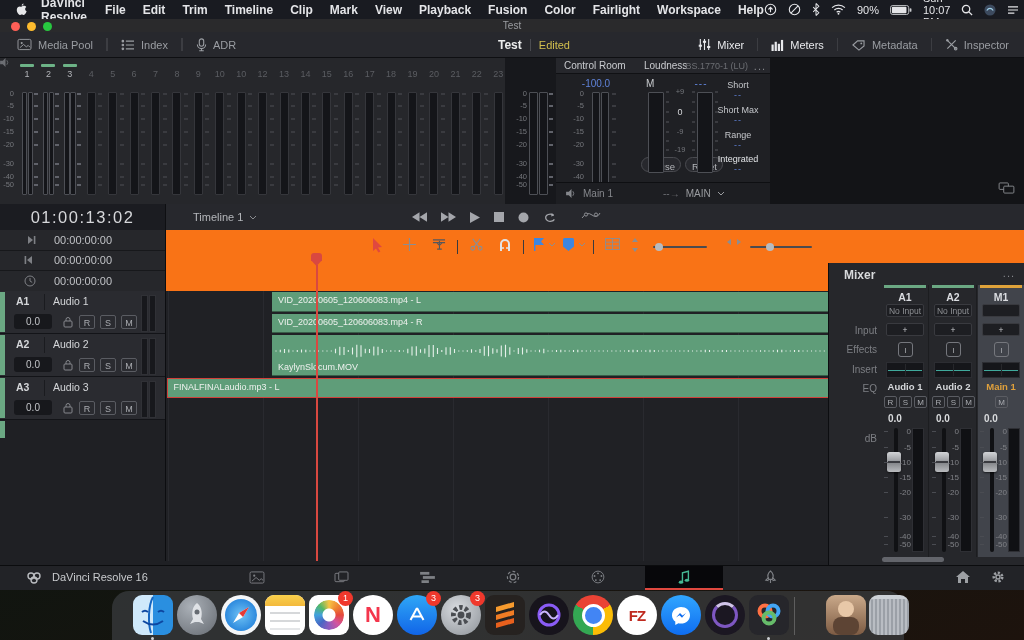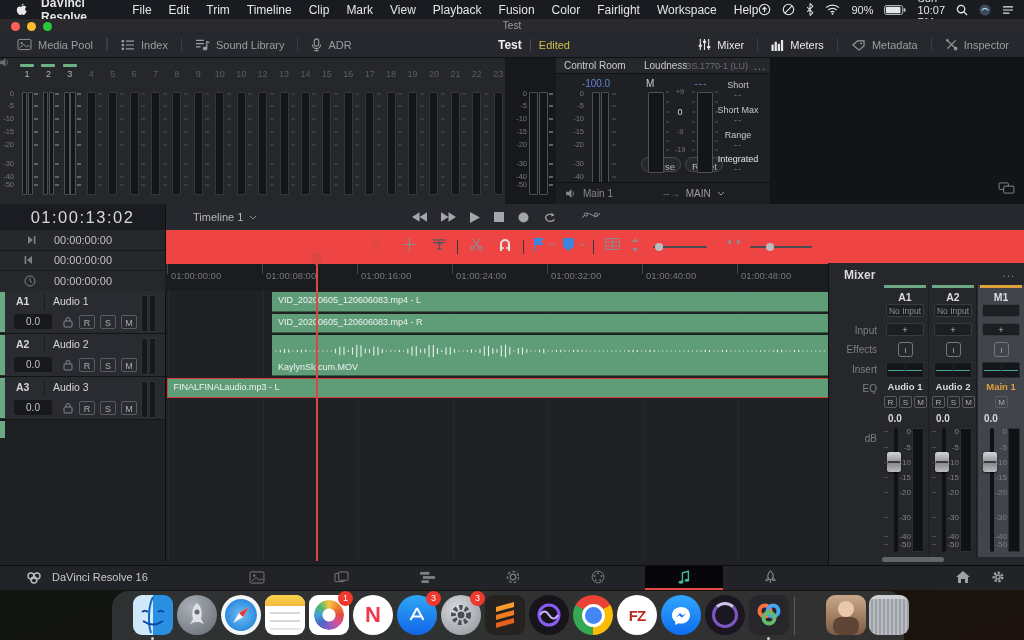--- a/index.html
+++ b/index.html
@@ -8,21 +8,21 @@
     background:linear-gradient(160deg,#18231b 0%,#101510 55%,#1d130d 100%);
     -webkit-font-smoothing:antialiased;color:#c7c9cd;}
   .abs{position:absolute;}
   svg{display:block;}
 
   
   #menu-bar{position:absolute;left:0;top:0;width:1024px;height:19px;background:#191b21;
     display:flex;align-items:center;font-size:12px;color:#e4e5e8;}
   #apple-logo{margin:0 14px 0 16px;}
   #menu-app-name{font-weight:bold;margin-right:18px;}
-  #menu-items{display:flex;gap:17px;}
+  #menu-items{display:flex;gap:17px;font-weight:bold;}
   .menu-item{cursor:default;}
   #menu-status{margin-left:auto;display:flex;align-items:center;gap:11px;padding-right:10px;font-size:11px;}
 
   
   #app-window{position:absolute;left:0;top:19px;width:1024px;height:570px;background:#1f2024;}
   #title-bar{position:absolute;left:0;top:0;width:1024px;height:13px;background:#2a2a2c;}
   .tl{position:absolute;top:2.5px;width:9px;height:9px;border-radius:50%;}
   #window-title{position:absolute;left:0;right:0;top:1px;text-align:center;font-size:10px;color:#9b9da1;}
 
   
@@ -73,21 +73,21 @@
   #transport-controls{position:absolute;left:412px;top:0;height:26px;display:flex;align-items:center;gap:14px;color:#a4a6ab;}
   #automation-btn{position:absolute;left:580px;top:5px;color:#8e9095;}
   #monitor-volume{position:absolute;right:8px;top:0;height:26px;display:flex;align-items:center;gap:8px;}
   #vol-track{position:relative;width:62px;height:3px;background:#4a4b50;border-radius:2px;}
   #vol-fill{position:absolute;left:0;top:0;height:3px;background:#45a345;border-radius:2px;}
   #vol-knob{position:absolute;top:-3px;width:9px;height:9px;border-radius:50%;background:#c4c6c9;}
   #dim-btn{width:24px;height:13px;border:1px solid #55575c;border-radius:2px;font-size:8px;color:#a6a8ad;
     text-align:center;line-height:13px;}
 
   
-  #edit-header{position:absolute;left:0;top:211px;width:1024px;height:61px;background:#ef4444;}
+  #edit-header{position:absolute;left:0;top:211px;width:1024px;height:61px;background:#f97316;}
   #counters{position:absolute;left:0;top:0;width:165px;height:61px;background:#26272b;border-right:1px solid #0c0d10;}
   .counter-row{position:absolute;left:0;width:165px;height:20px;border-bottom:1px solid #17181b;
     display:flex;align-items:center;color:#c0c2c6;font-size:11px;}
   .counter-row .cicon{width:14px;margin-left:24px;margin-right:16px;color:#7e8085;}
   #tools-row{position:absolute;left:165px;top:0;width:859px;height:34px;}
   .tool{position:absolute;top:8px;color:#8b8d92;}
   .tool.dim{color:#55575c;}
   .tool.bright{color:#e2e3e6;}
   .tool-div{position:absolute;top:10px;width:1px;height:14px;background:#393a3f;}
   .mini-slider{position:absolute;top:16px;height:2px;background:#4a4b50;border-radius:1px;}
@@ -277,30 +277,20 @@
               <svg viewBox="0 0 16 14" width="14" height="12" fill="none" stroke="currentColor" stroke-width="1.3">
                 <circle cx="2" cy="2.5" r="0.9" fill="currentColor"></circle>
                 <circle cx="2" cy="7" r="0.9" fill="currentColor"></circle>
                 <circle cx="2" cy="11.5" r="0.9" fill="currentColor"></circle>
                 <path d="M5.5 2.5H15 M5.5 7H15 M5.5 11.5H15"></path>
               </svg>
             </span>
             <span>Index</span>
           </div>
           <div class="tb-div"></div>
-          <div class="tb-btn">
-            <span>
-              <svg viewBox="0 0 16 14" width="15" height="13" fill="none" stroke="currentColor" stroke-width="1.3">
-                <path d="M1 2.5h8.5 M1 6h8.5 M1 9.5h5"></path>
-                <ellipse cx="10.8" cy="11.3" rx="1.8" ry="1.4" fill="currentColor"></ellipse>
-                <path d="M12.6 11.3V4l2.8 1"></path>
-              </svg>
-            </span>
-            <span>Sound Library</span>
-          </div>
           <div class="tb-div"></div>
           <div class="tb-btn">
             <span>
               <svg viewBox="0 0 12 15" width="11" height="14" fill="none" stroke="currentColor" stroke-width="1.2">
                 <rect x="3.6" y="0.8" width="4.8" height="8" rx="2.4"></rect>
                 <path d="M1.5 7a4.5 4.5 0 0 0 9 0 M6 11.5v2.3 M3.5 13.8h5"></path>
               </svg>
             </span>
             <span>ADR</span>
           </div>
@@ -866,36 +856,20 @@
         <span class="tool" style="left:562px;">
             <svg viewBox="0 0 14 8" width="14" height="8" fill="currentColor">
               <path d="M0 4 4 1v6z M14 4 10 7V1z"></path>
             </svg>
           </span>
         <div class="mini-slider" style="left:585px;width:62px;">
             <div class="mini-knob" style="left:16px;"></div>
           </div>
       </div>
 
-      <div id="ruler">
-          <div class="ruler-line" style="left: 2px;"></div>
-          <div class="ruler-tick" style="left: 6px;">01:00:00:00</div>
-          <div class="ruler-line" style="left: 97px;"></div>
-          <div class="ruler-tick" style="left: 101px;">01:00:08:00</div>
-          <div class="ruler-line" style="left: 192px;"></div>
-          <div class="ruler-tick" style="left: 196px;">01:00:16:00</div>
-          <div class="ruler-line" style="left: 287px;"></div>
-          <div class="ruler-tick" style="left: 291px;">01:00:24:00</div>
-          <div class="ruler-line" style="left: 382px;"></div>
-          <div class="ruler-tick" style="left: 386px;">01:00:32:00</div>
-          <div class="ruler-line" style="left: 477px;"></div>
-          <div class="ruler-tick" style="left: 481px;">01:00:40:00</div>
-          <div class="ruler-line" style="left: 572px;"></div>
-          <div class="ruler-tick" style="left: 576px;">01:00:48:00</div>
-        </div>
     </div>
 
     <div id="timeline-area">
       <div id="track-headers">
           <div class="trk" style="top: 0px;">
             <span class="tid">A1</span>
             <span class="tdiv"></span>
             <span class="tname">Audio 1</span>
             <span class="gain">0.0</span>
             <span class="lock">

